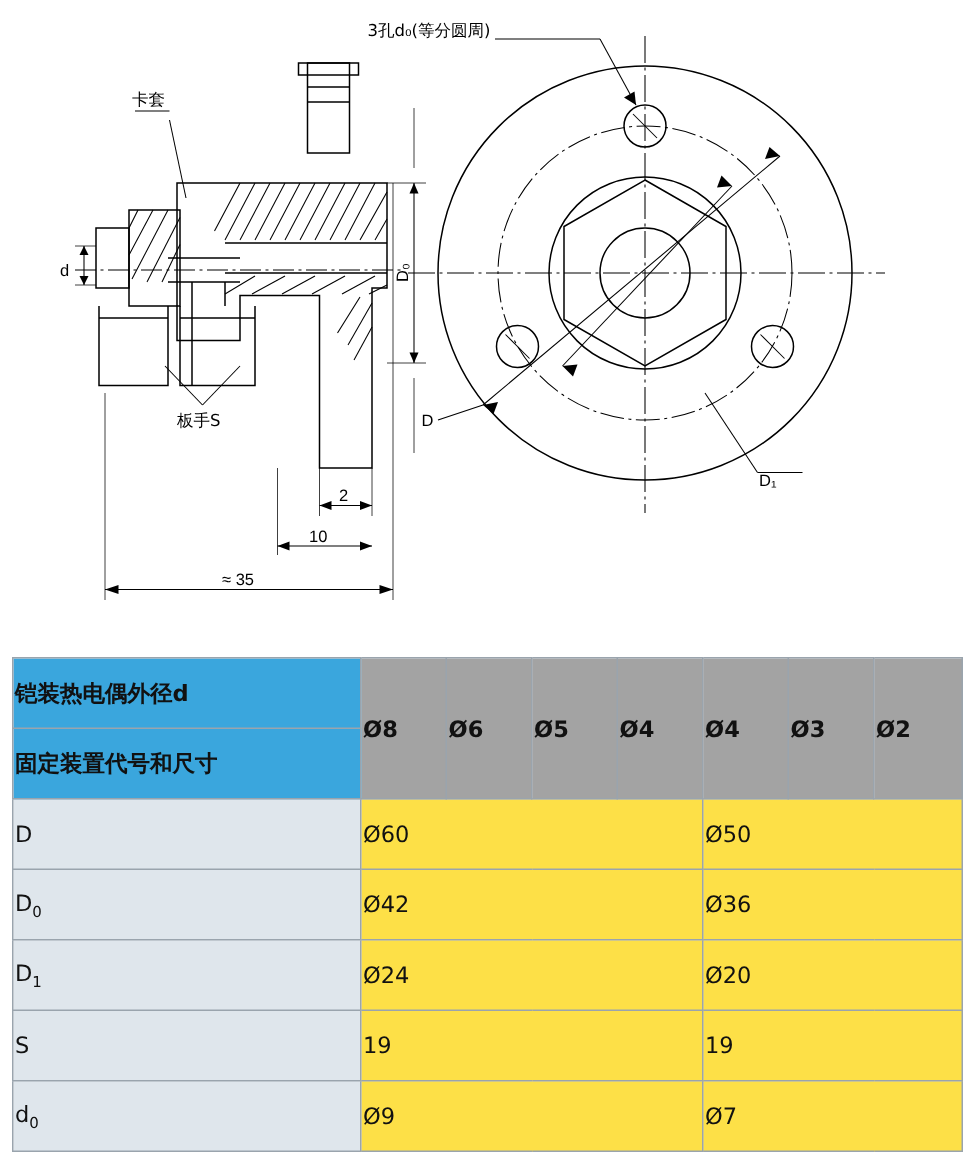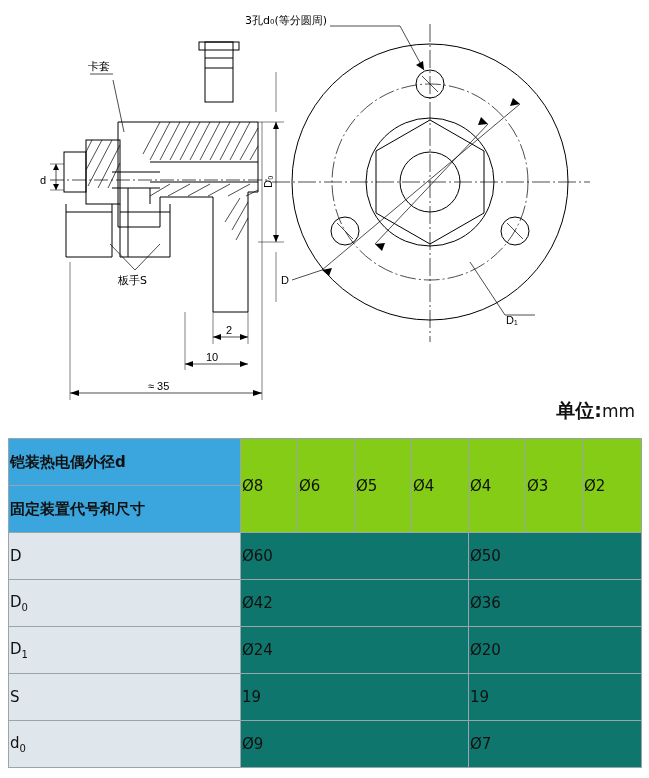--- a/index.html
+++ b/index.html
@@ -76,32 +76,32 @@
   }
   td.head-cell {
     background: #3aa6dd;
     color: #ffffff;
     font-weight: bold;
     font-size: 15px;
     border: 1px solid #2d8fc0;
     height: 38px;
   }
   td.head-dia {
-    background: #84cc16;
+    background: #a3a3a3;
     color: #ffffff;
-    font-weight: normal;
+    font-weight: bold;
     font-size: 15px;
     border: 1px solid #2d8fc0;
   }
   td.row-label {
     background: #dfe6ec;
     font-size: 16px;
   }
   td.val {
-    background: #0f766e;
+    background: #fde047;
     font-size: 16px;
   }
   .sub {
     font-size: 10px;
     vertical-align: sub;
   }
 </style>
 </head>
 <body>
 
@@ -247,23 +247,20 @@
       <text class="lbl" x="40" y="172">d</text>
       <text class="lbl" x="272" y="176" transform="rotate(-90 272 176)">D₀</text>
       <text class="lbl" x="281" y="272">D</text>
       <text class="lbl" x="226" y="322">2</text>
       <text class="lbl" x="206" y="349">10</text>
       <text class="lbl" x="148" y="378">≈ 35</text>
       <text class="lbl" x="506" y="312">D₁</text>
     </svg>
   </div>
 
-  <div id="unit-caption">
-    <span>单位</span><span>:</span><span class="unit-val">mm</span>
-  </div>
 
   <table id="spec-table">
     <colgroup>
       <col style="width:232px">
       <col style="width:57px">
         <col style="width:57px">
         <col style="width:57px">
         <col style="width:57px">
       <col style="width:57px">
         <col style="width:57px">

